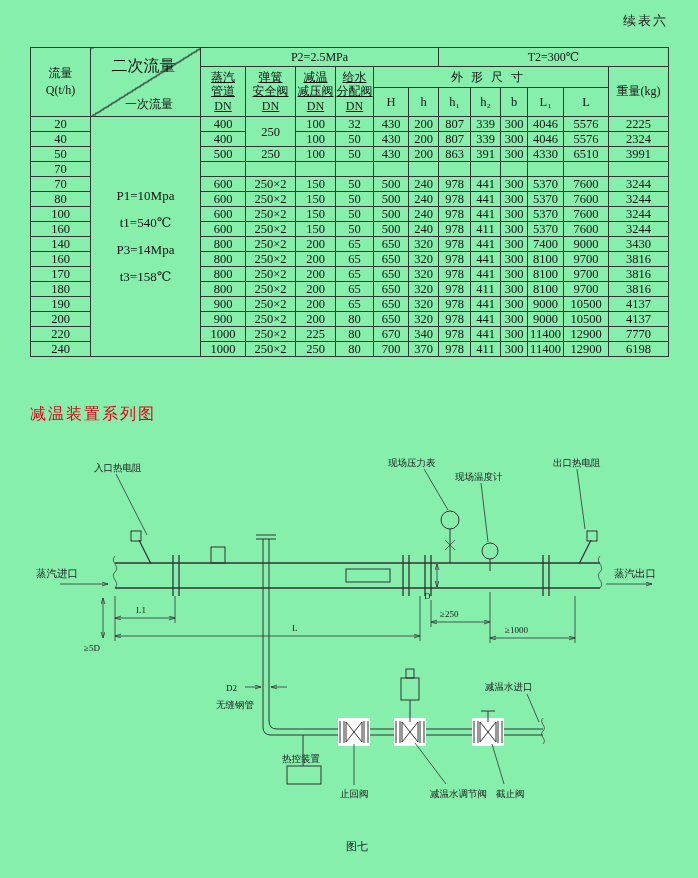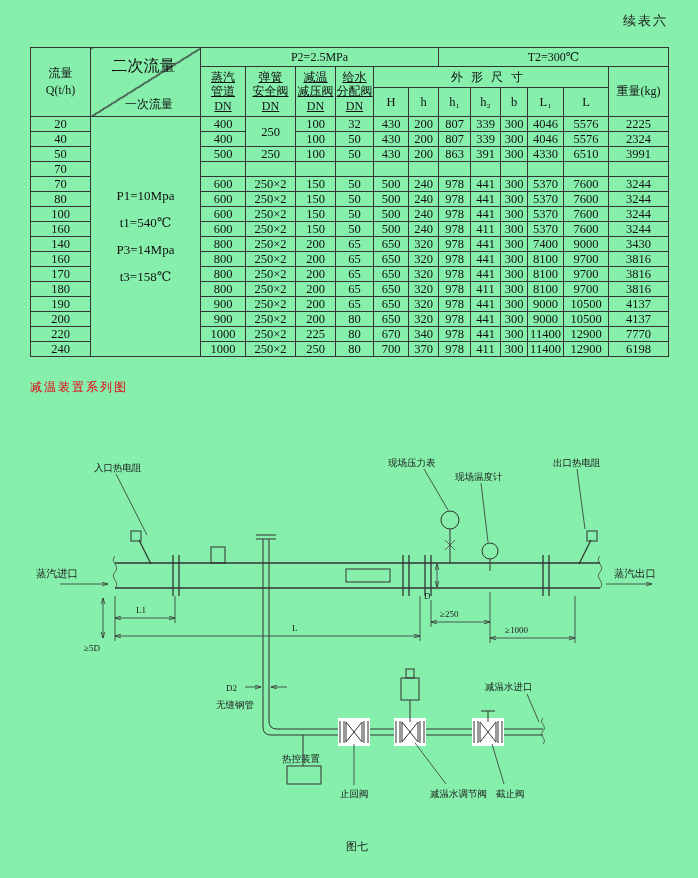--- a/index.html
+++ b/index.html
@@ -19,21 +19,21 @@
   .flowh div{line-height:1.4;}
   .diag{position:relative;padding:0;
         background:linear-gradient(to bottom right,transparent 49.4%,#333 49.4%,#333 50.6%,transparent 50.6%);}
   .diag .sec{position:absolute;top:8px;left:0;right:4px;font-size:16px;}
   .diag .pri{position:absolute;bottom:3px;left:7px;font-size:12px;margin-left:27px;}
   .spec tbody td{height:14px;line-height:14px;font-size:12.5px;}
   .pcell{vertical-align:middle;}
   .plist{display:flex;flex-direction:column;align-items:center;gap:13px;font-size:13px;}
 
   
-  .sec-title{position:absolute;left:30px;top:379px;color:#e60012;font-size:12px;letter-spacing:2px;}
+  .sec-title{position:absolute;left:30px;top:404px;color:#e60012;font-size:16px;letter-spacing:2px;}
 
   
   svg.diagram{position:absolute;left:0;top:450px;}
   svg.diagram line,svg.diagram path,svg.diagram rect,svg.diagram circle{stroke:#333;fill:none;}
   svg.diagram .p{stroke-width:1.3;}
   svg.diagram .t{stroke-width:.8;stroke:#444;}
   svg.diagram .w{fill:#fff;stroke:none;}
   svg.diagram text{fill:#1a1a1a;stroke:none;font-family:"Liberation Serif","DejaVu Serif",serif;font-size:9.5px;}
   svg.diagram text.big{font-size:10.5px;}
   svg.diagram text.dim{font-size:9px;}

